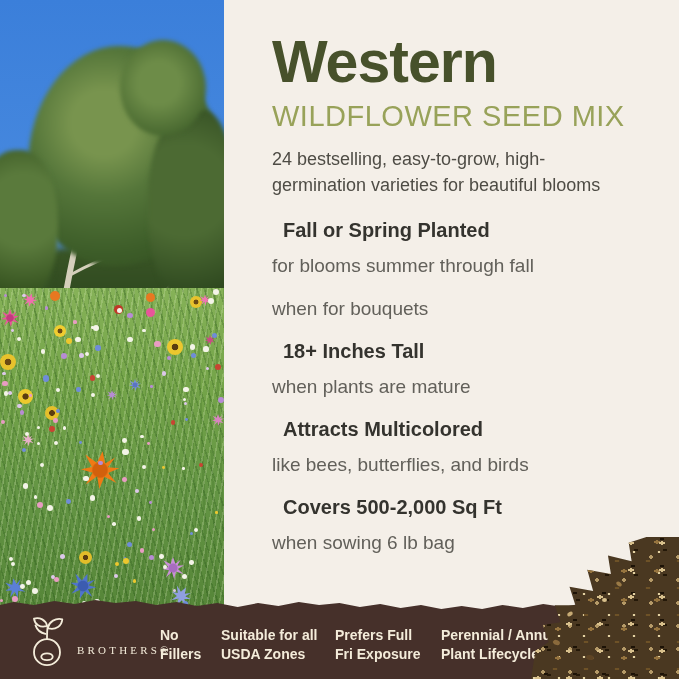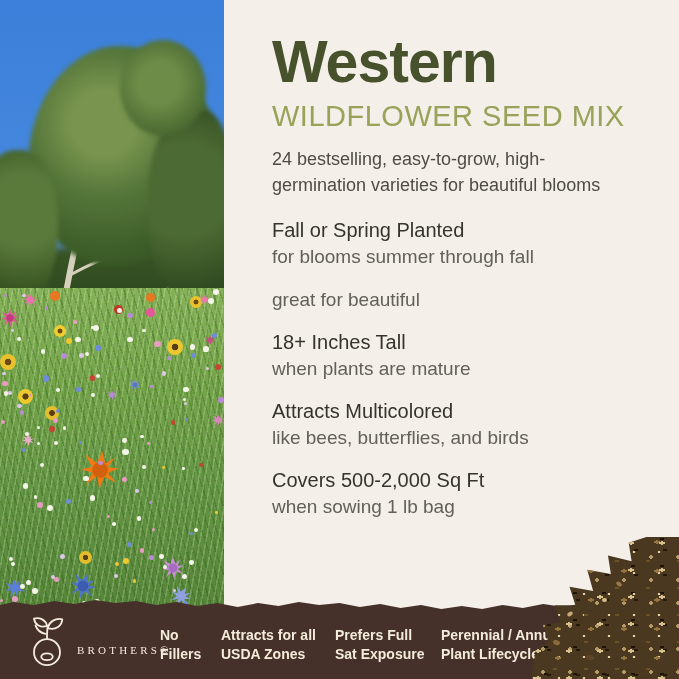--- a/index.html
+++ b/index.html
@@ -31,21 +31,21 @@
   #flowers{position:absolute;inset:0;}
   .fl{position:absolute;border-radius:50%;}
 
   
   .panel{position:absolute;left:224px;top:0;width:455px;height:596px;box-sizing:border-box;padding:32px 24px 0 48px;}
   .title{margin:0;font-size:59px;line-height:1.04;font-weight:bold;letter-spacing:-1px;color:var(--title-green,#47512b);}
   .subtitle{margin-top:7px;font-size:29px;font-weight:400;letter-spacing:.5px;color:var(--olive,#98a259);}
   .desc{margin:13px 0 0 0;max-width:358px;font-size:18px;line-height:1.45;color:#4e4c45;}
   .features{margin-top:19px;}
   .feature{margin-bottom:17px;}
-  .feature h3{margin:0;font-size:20px;line-height:24px;font-weight:normal;color:#34332e;}
+  .feature h3{margin:11px;font-size:20px;line-height:24px;font-weight:bold;color:#34332e;}
   .feature p{margin:2px 0 0 0;font-size:19px;line-height:26px;color:#62605a;}
 
   
   .footer{position:absolute;left:0;right:0;bottom:0;height:86px;background:var(--brown,#46302a);z-index:5;
     clip-path:polygon(0% 12px,2% 9px,5% 12px,8% 8px,11% 11px,14% 7px,17% 10px,20% 8px,23% 12px,26% 9px,29% 13px,32% 10px,35% 14px,38% 10px,41% 13px,44% 9px,47% 12px,50% 10px,53% 14px,56% 11px,59% 15px,62% 12px,65% 16px,68% 13px,71% 16px,74% 12px,77% 15px,80% 11px,83% 14px,86% 10px,89% 13px,92% 9px,95% 12px,98% 8px,100% 11px,100% 100%,0% 100%);}
   .brand{position:absolute;left:24px;top:24px;display:flex;align-items:center;color:var(--footer-text,#f4ecda);}
   .brand svg{display:block;}
   .brand-text{margin-left:7px;}
   .brand-top{font-family:"Liberation Serif",serif;font-weight:bold;font-size:28px;line-height:28px;letter-spacing:2px;}
   .brand-bottom{font-family:"Liberation Serif",serif;font-weight:normal;font-size:11px;letter-spacing:3.2px;margin-top:14px;}
@@ -243,33 +243,33 @@
     <h1 class="title">Western</h1>
     <div class="subtitle">WILDFLOWER SEED MIX</div>
     <p class="desc">24 bestselling, easy-to-grow, high-germination varieties for beautiful blooms</p>
 
     <div class="features">
       <div class="feature">
         <h3>Fall or Spring Planted</h3>
         <p>for blooms summer through fall</p>
       </div>
       <div class="feature">
-        <p>great for beautiful</p>
+        <p>when for bouquets</p>
       </div>
       <div class="feature">
         <h3>18+ Inches Tall</h3>
         <p>when plants are mature</p>
       </div>
       <div class="feature">
         <h3>Attracts Multicolored</h3>
         <p>like bees, butterflies, and birds</p>
       </div>
       <div class="feature">
         <h3>Covers 500-2,000 Sq Ft</h3>
-        <p>when sowing 1 lb bag</p>
+        <p>when sowing 6 lb bag</p>
       </div>
     </div>
   </div>
 
   <div class="footer">
     <div class="brand">
       <svg width="46" height="52" viewBox="0 0 60 68">
         <g fill="none" stroke="#f4ecda" stroke-width="2.4" stroke-linecap="round" stroke-linejoin="round">
           <circle cx="30" cy="46" r="17"></circle>
           <ellipse cx="30" cy="52" rx="7.5" ry="4.5"></ellipse>
@@ -281,26 +281,26 @@
       </svg>
       <div class="brand-text">
         <div class="brand-bottom">BROTHERS®</div>
       </div>
     </div>
     <div class="fitem i1">
       <span>No</span>
       <span>Fillers</span>
     </div>
     <div class="fitem i2">
-      <span>Attracts for all</span>
+      <span>Suitable for all</span>
       <span>USDA Zones</span>
     </div>
     <div class="fitem i3">
       <span>Prefers Full</span>
-      <span>Sat Exposure</span>
+      <span>Fri Exposure</span>
     </div>
     <div class="fitem i4">
       <span>Perennial / Annual</span>
       <span>Plant Lifecycle</span>
     </div>
   </div>
 
   <div class="seeds"></div>
   <div class="seed-dot d1"></div>
   <div class="seed-dot d2"></div>

